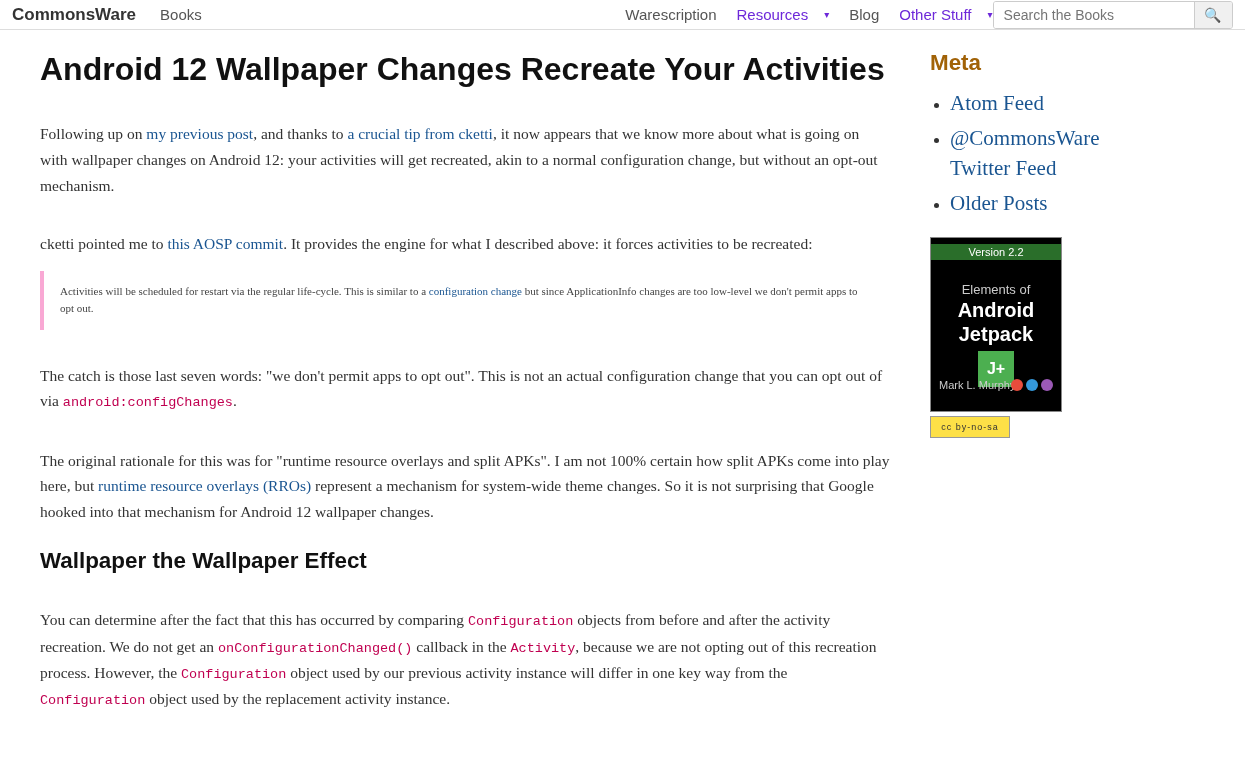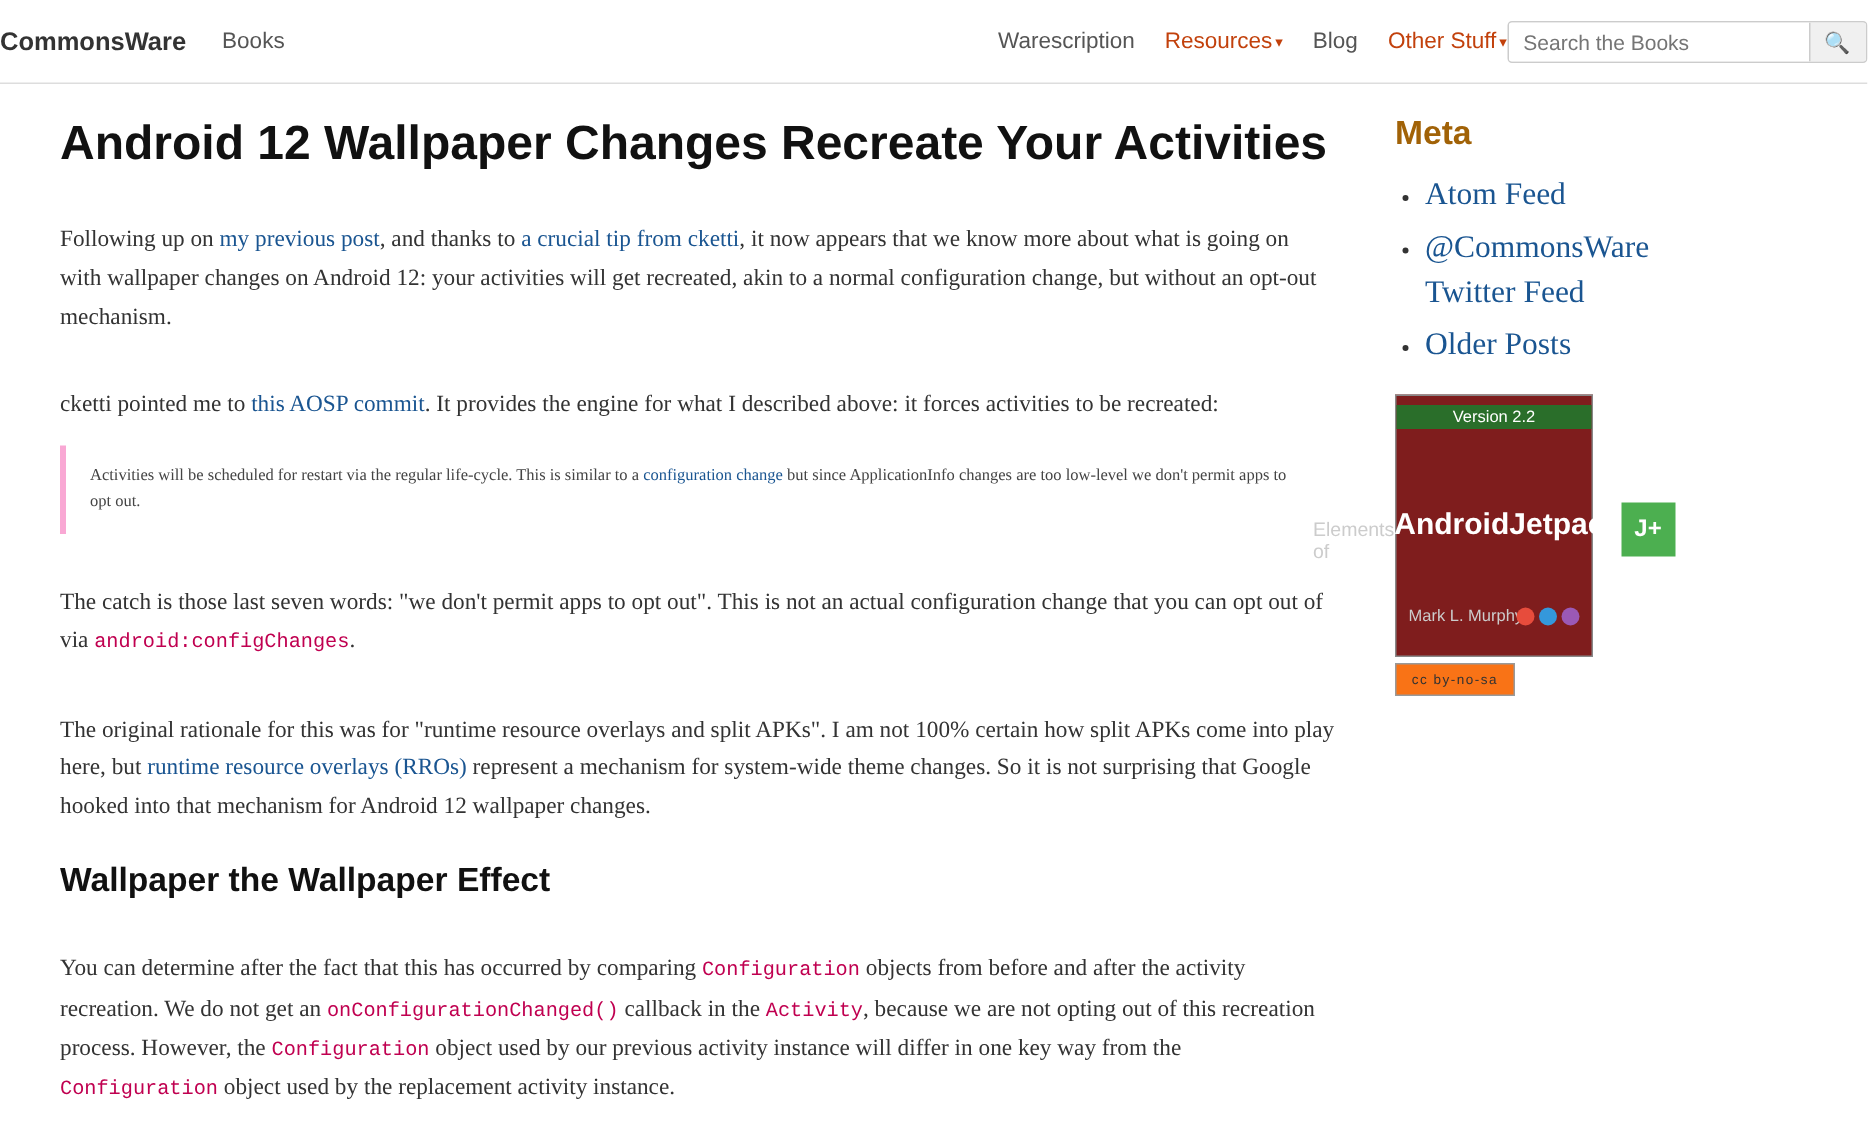--- a/index.html
+++ b/index.html
@@ -6,22 +6,22 @@
     body {
       font-family: Georgia, 'Times New Roman', serif;
       font-size: 16px;
       color: #333;
       background: #fff;
     }
     
     nav {
       display: flex;
       align-items: center;
-      padding: 0 0;
-      height: 56px;
+      padding: 0 12px;
+      height: 30px;
       border-bottom: 1px solid #ddd;
       background: #fff;
       position: sticky;
       top: 0;
       z-index: 100;
     }
     .nav-brand {
       font-weight: bold;
       font-size: 17px;
       color: #333;
@@ -36,22 +36,22 @@
     }
     .nav-links a {
       color: #555;
       text-decoration: none;
       font-size: 15px;
       font-family: Arial, sans-serif;
     }
     .nav-dropdown {
       display: flex;
       align-items: center;
-      gap: 0;
-      color: #c2410c;
+      gap: 14px;
+      color: #6d28d9;
       font-size: 15px;
       font-family: Arial, sans-serif;
       cursor: pointer;
     }
     .nav-search {
       display: flex;
       align-items: center;
       border: 1px solid #ccc;
       border-radius: 3px;
       overflow: hidden;
@@ -151,25 +151,25 @@
       color: #1a5591;
       text-decoration: none;
       font-size: 21px;
     }
     .book-cover-container {
       margin-top: 4px;
     }
     .book-cover-img {
       width: 132px;
       height: 175px;
-      background: #7f1d1d;
+      background: #000000;
       position: relative;
       border: 1px solid #888;
       display: flex;
-      flex-direction: row;
+      flex-direction: column;
       align-items: center;
       justify-content: center;
       color: #fff;
       padding: 8px;
     }
     .book-cover-img .version-badge {
       position: absolute;
       top: 6px;
       left: 0;
       right: 0;
@@ -234,21 +234,21 @@
       gap: 3px;
     }
     .book-dot {
       width: 12px;
       height: 12px;
       border-radius: 50%;
     }
     .cc-badge {
       width: 80px;
       height: 22px;
-      background: #f97316;
+      background: #fde047;
       border: 1px solid #999;
       display: flex;
       align-items: center;
       justify-content: center;
       font-size: 9px;
       font-family: Arial, sans-serif;
       color: #333;
       margin-top: 4px;
       letter-spacing: 1px;
     }

